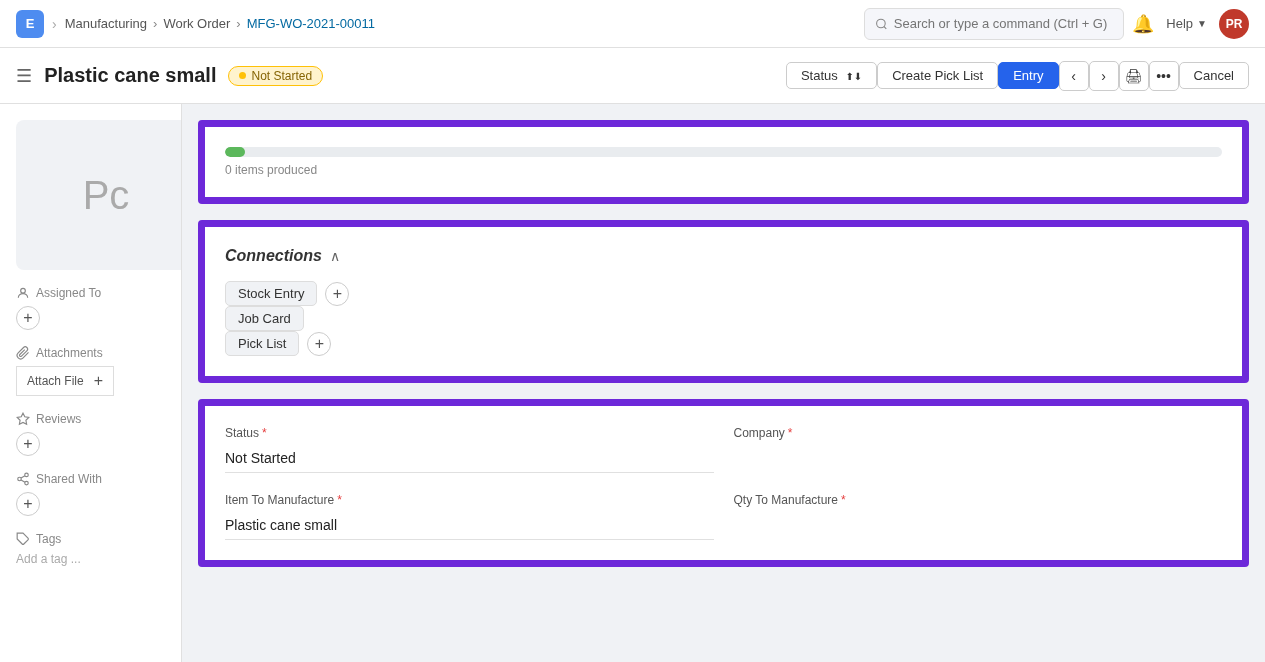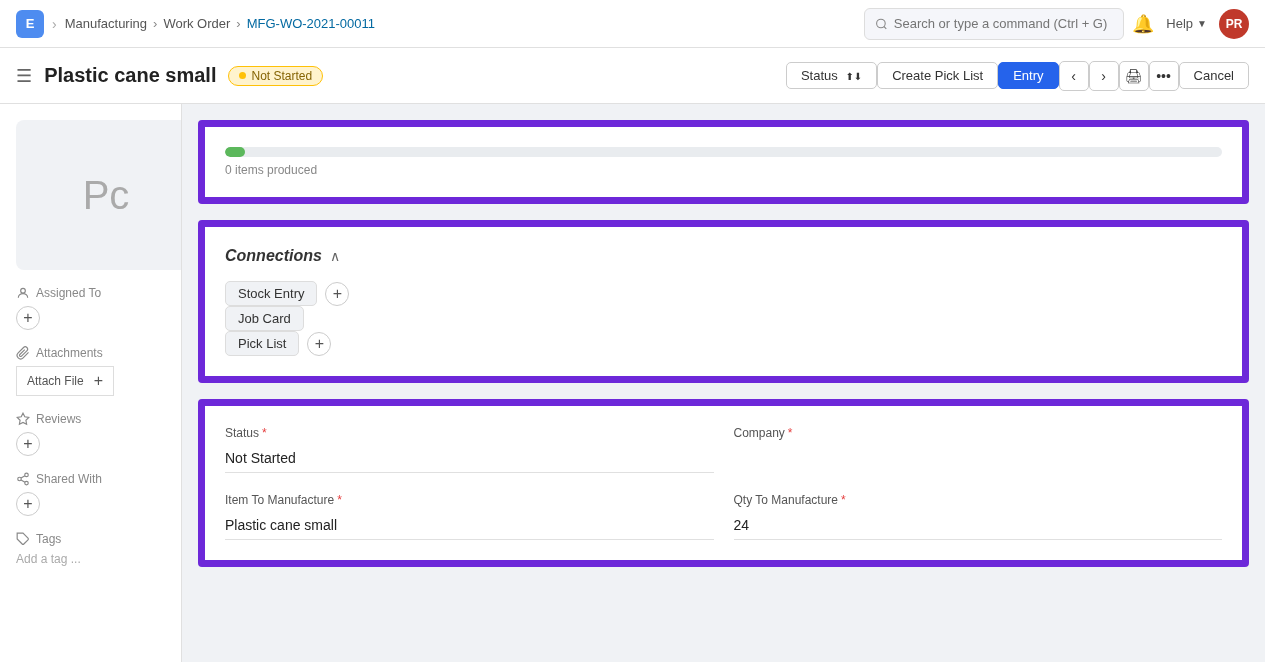--- a/index.html
+++ b/index.html
@@ -266,19 +266,18 @@
             <span>Item To Manufacture</span>
             <span class="required">*</span>
           </div>
           <div class="form-value">Plastic cane small</div>
         </div>
         <div class="form-field">
           <div class="form-label">
             <span>Qty To Manufacture</span>
             <span class="required">*</span>
           </div>
-          <div class="form-value">24</div>
         </div>
       </div>
     </div>
 
   </div>
 </div>
 
 </body></html>

